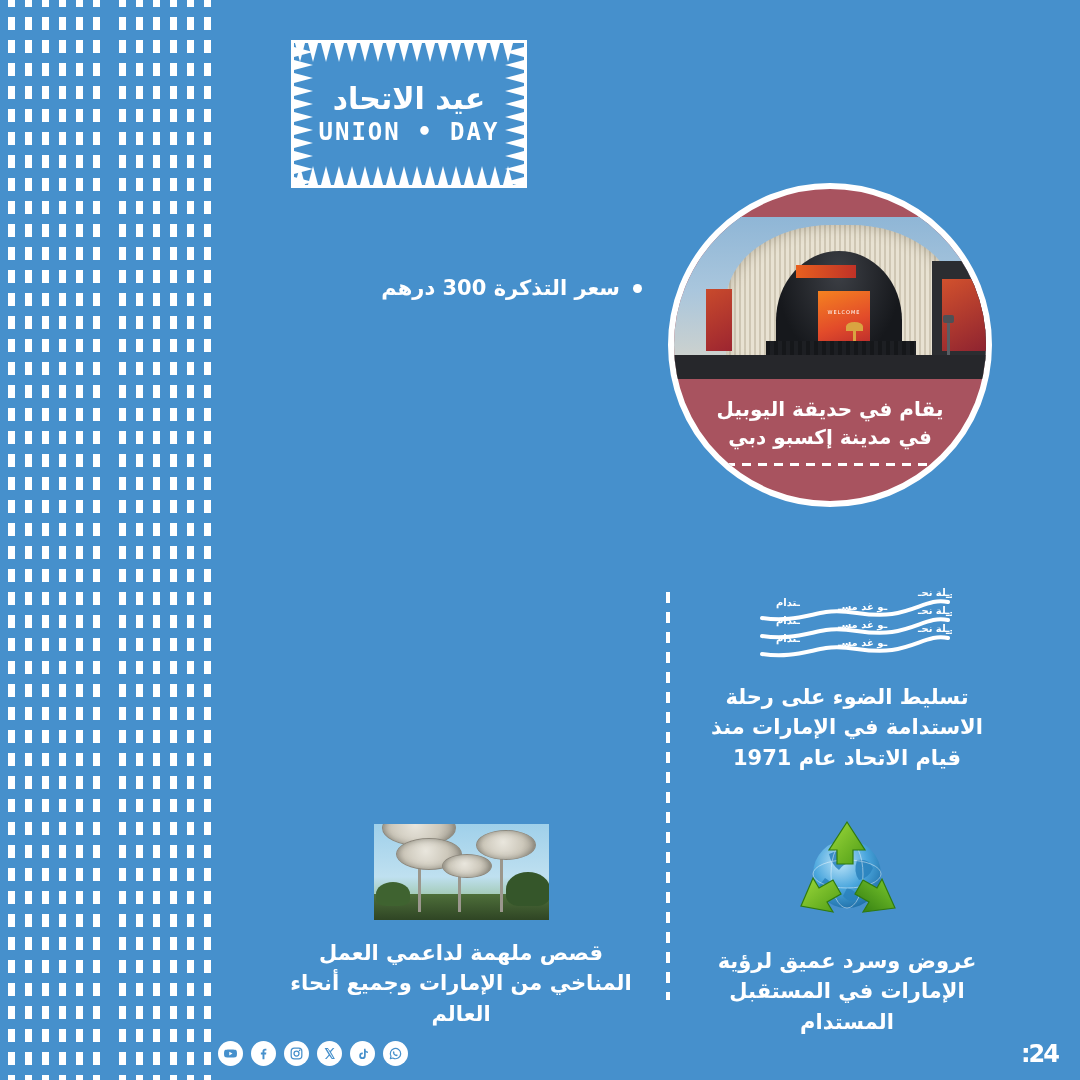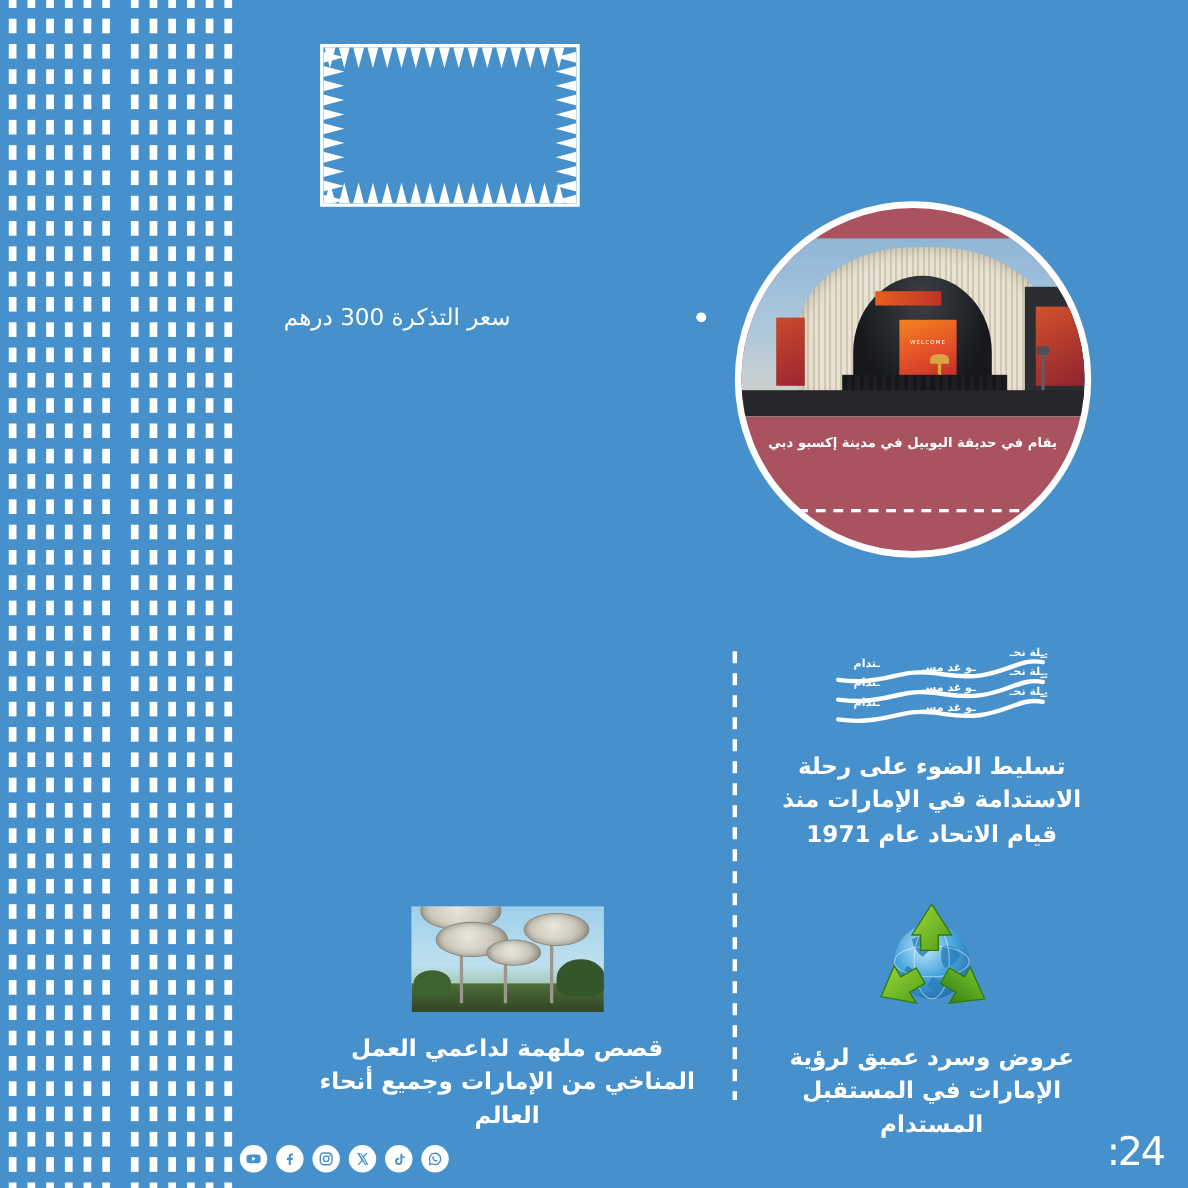--- a/index.html
+++ b/index.html
@@ -81,22 +81,22 @@
     position:absolute;right:32px;top:44px;width:470px;
     text-align:right;
     font-size:44px;font-weight:bold;line-height:1.28;
     letter-spacing:-0.5px;
     color:#ffffff;
   }
 
   
   .bullets{
     position:absolute;right:432px;top:272px;width:390px;
-    text-align:left;
-    font-size:21px;font-weight:normal;line-height:1.55;
+    text-align:right;
+    font-size:21px;font-weight:bold;line-height:1.55;
     list-style:none;margin:0;padding:0;
   }
   .bullets li{position:relative;padding-right:28px;margin-bottom:2px;}
   .bullets li::before{
     content:"";position:absolute;right:6px;top:12px;
     width:9px;height:9px;border-radius:50%;background:#fff;
   }
 
   
   .hero{
@@ -159,21 +159,21 @@
   }
   .stage-crowd{
     position:absolute;left:96px;bottom:22px;width:150px;height:16px;
     background:repeating-linear-gradient(90deg,#15171a 0 4px,#1d1f23 4px 8px);
   }
   .stage-pole{position:absolute;right:52px;bottom:20px;width:3px;height:38px;background:#5a5d63;}
   .stage-pole::before{content:"";position:absolute;left:-4px;top:-6px;width:11px;height:8px;background:#4d5055;border-radius:2px;}
 
   .hero-cap{
     position:absolute;left:24px;right:24px;top:206px;
-    text-align:center;font-size:12px;font-weight:bold;line-height:1.4;
+    text-align:center;font-size:20px;font-weight:bold;line-height:1.4;
     color:#fff;
   }
   .hero-div{
     position:absolute;left:52px;right:52px;top:274px;height:3px;
     background-image:linear-gradient(to right,#fff 0 9px,transparent 9px 16px);
     background-size:16px 3px;
   }
   .hero-date{
     position:absolute;left:24px;right:24px;top:286px;
     text-align:center;font-size:21px;font-weight:bold;color:#fff;margin-top:48px;
@@ -242,21 +242,21 @@
   .social{
     position:absolute;left:218px;bottom:14px;display:flex;gap:8px;direction:ltr;
   }
   .social .s{
     width:25px;height:25px;border-radius:50%;background:#ffffff;
     display:flex;align-items:center;justify-content:center;
     color:#4690cc;
   }
   .brand{
     position:absolute;right:22px;bottom:14px;
-    font-size:36px;font-weight:normal;color:#fff;letter-spacing:-2px;
+    font-size:24px;font-weight:bold;color:#fff;letter-spacing:-2px;
     direction:ltr;line-height:1;
   }
 </style>
 </head>
 <body>
 
 <div id="stage">
 
   <div class="stripes">
     <div class="stripe" style="left:8px"></div>
@@ -333,20 +333,24 @@
         <i style="top: 30px;"></i>
         <i style="top: 43px;"></i>
         <i style="top: 56px;"></i>
         <i style="top: 69px;"></i>
         <i style="top: 82px;"></i>
         <i style="top: 95px;"></i>
         <i style="top: 108px;"></i>
         <i style="top: 121px;"></i>
         <i style="top: 134px;"></i>
       </div>
+    <div class="logo-inner">
+      <div class="logo-ar">عيد الاتحاد</div>
+      <div class="logo-en">UNION • DAY</div>
+    </div>
   </div>
 
 
   <ul class="bullets">
     <li>سعر التذكرة 300 درهم</li>
   </ul>
 
   <div class="hero">
     <div class="hero-photo">
       <div class="stage-wave"></div>

